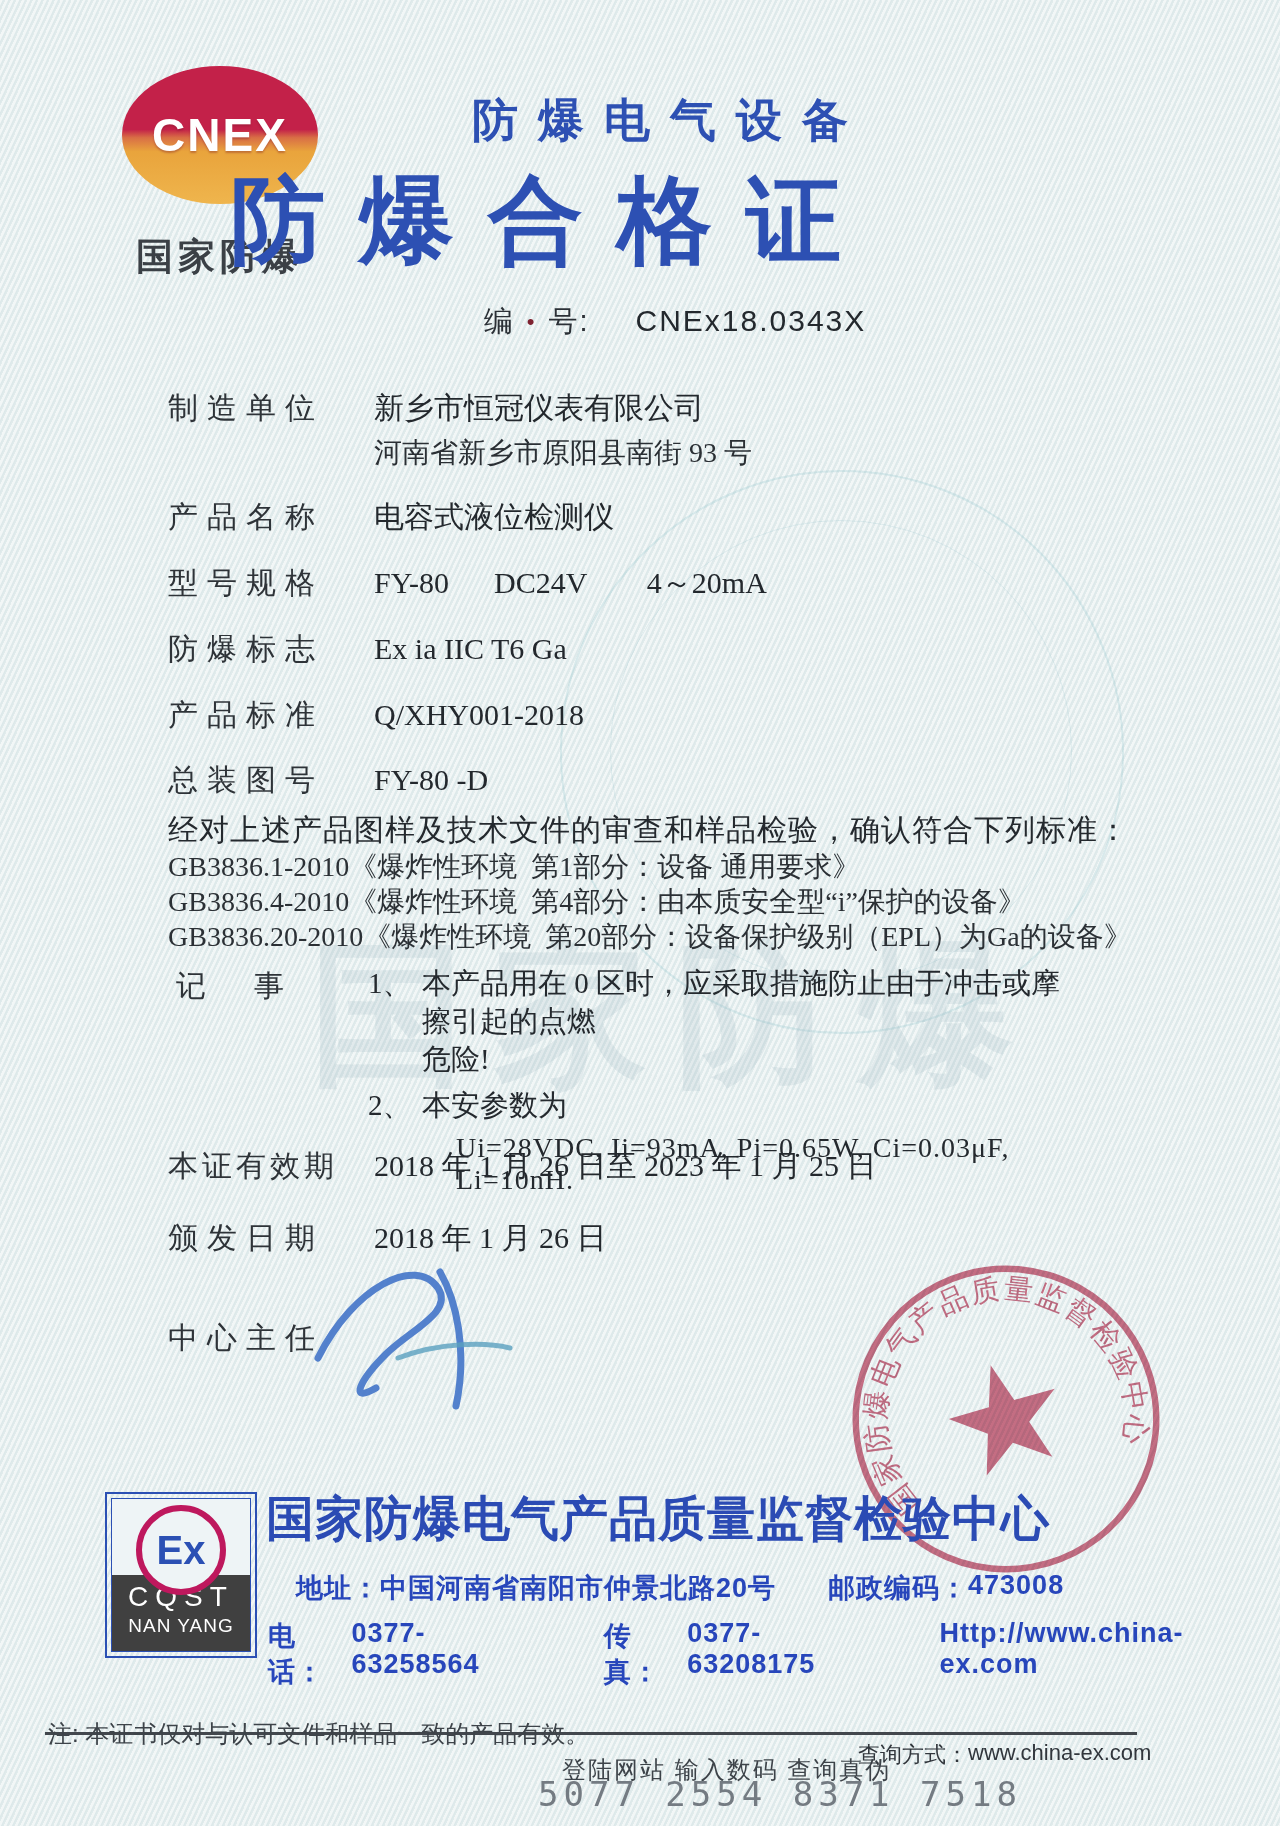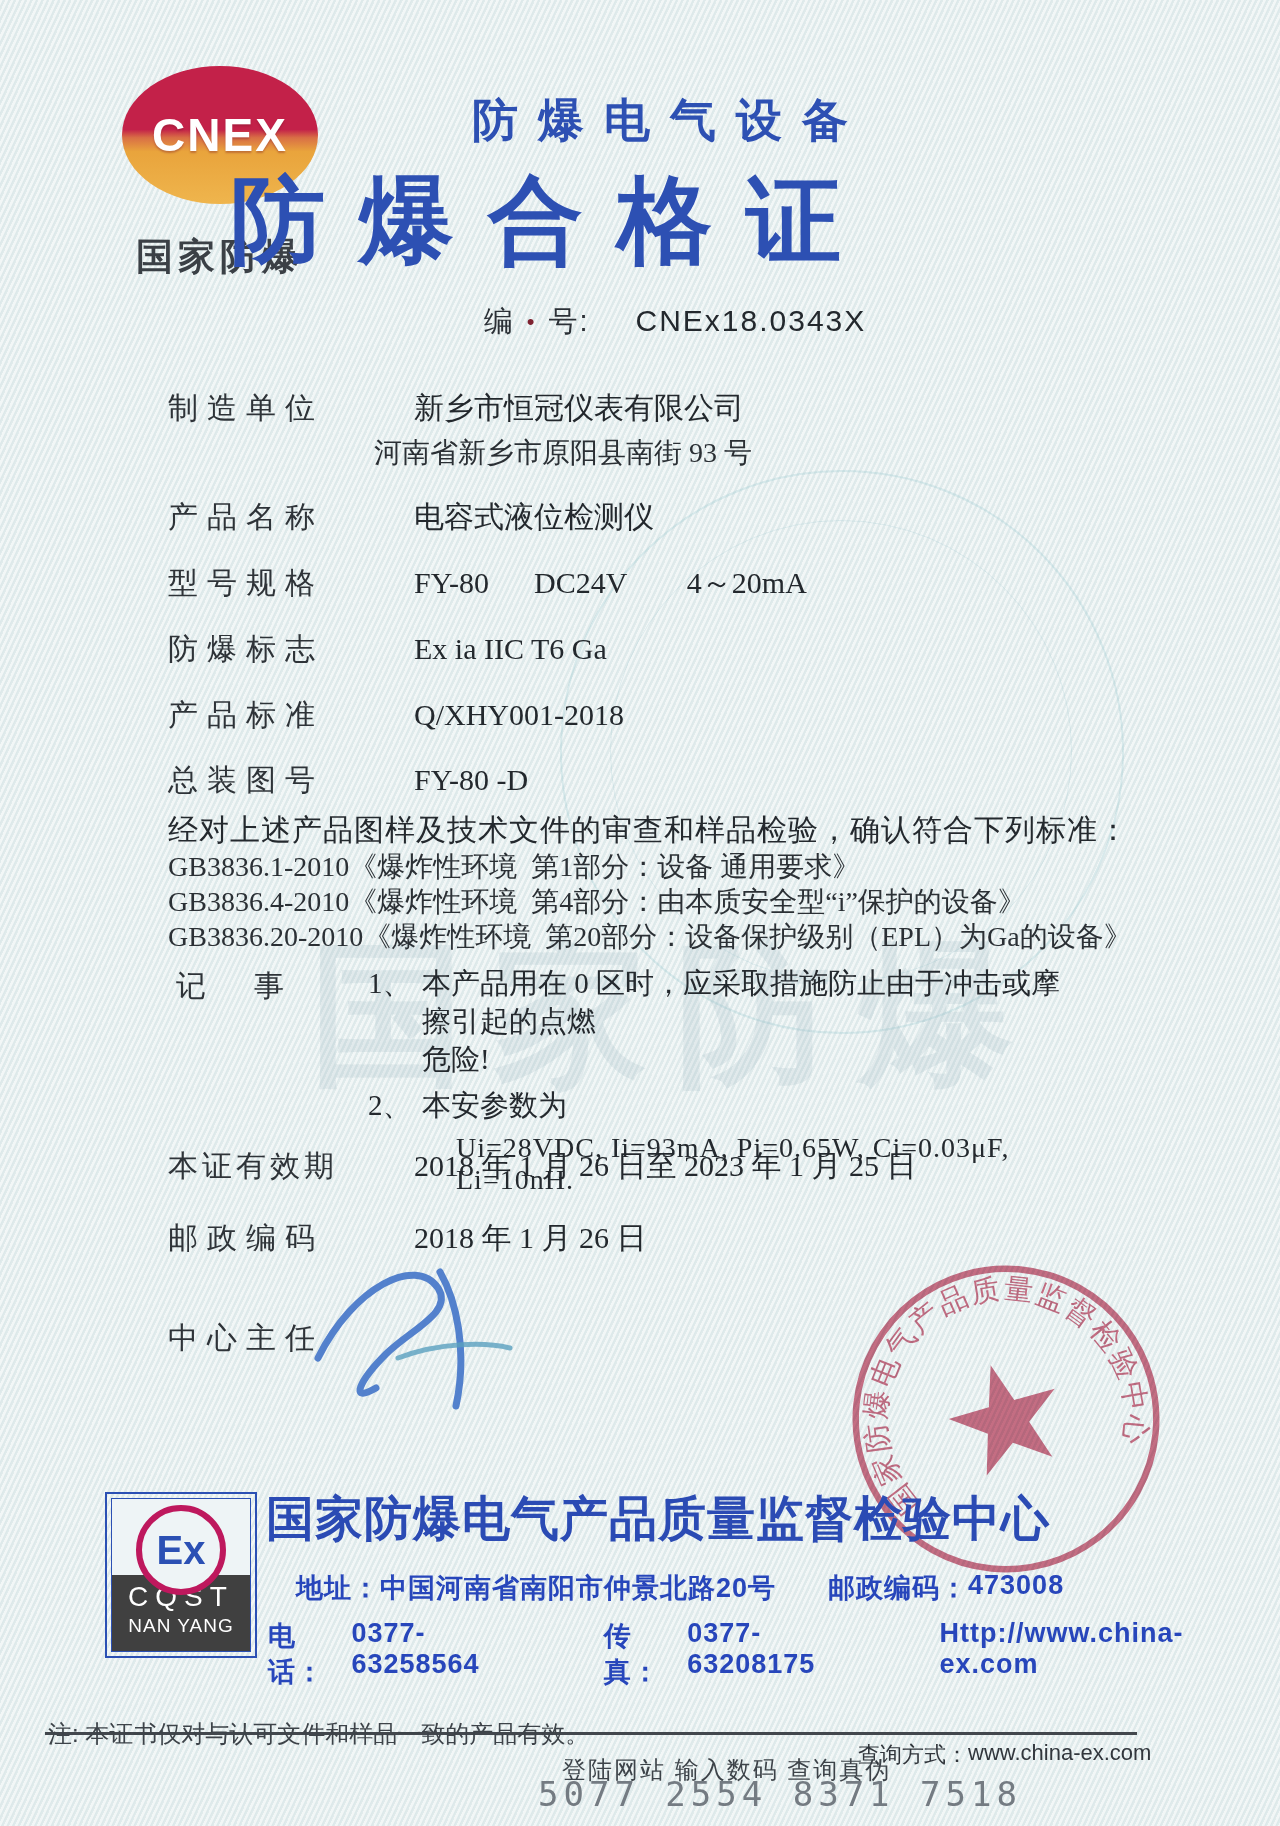--- a/index.html
+++ b/index.html
@@ -25,21 +25,21 @@
   .cert-label{font-size:29px;color:#2b3036;letter-spacing:2px;display:flex;align-items:center;gap:12px;}
   .cert-dot{color:#7e2230;font-size:22px;}
   .cert-no{font-size:30px;color:#23282d;margin-left:46px;letter-spacing:2px;font-family:"Liberation Sans",sans-serif;}
   
   .guilloche1{left:560px;top:470px;width:560px;height:560px;border-radius:50%;border:2px solid rgba(125,185,195,0.22);}
   .guilloche2{left:610px;top:520px;width:460px;height:460px;border-radius:50%;border:1px solid rgba(125,185,195,0.18);}
   .watermark{left:310px;top:912px;font-size:155px;font-weight:bold;letter-spacing:28px;color:rgba(140,170,182,0.17);white-space:nowrap;}
   
   .row{position:absolute;left:168px;display:flex;align-items:baseline;}
   .flabel{width:206px;font-size:30px;color:#2e3338;letter-spacing:9px;flex:0 0 auto;}
-  .fvalue{font-size:30px;color:#23282d;font-family:"Liberation Serif","DejaVu Serif",serif;white-space:pre-wrap;margin-left:40px;}
+  .fvalue{font-size:30px;color:#23282d;font-family:"Liberation Serif","DejaVu Serif",serif;white-space:pre-wrap;}
   .fvalue2{font-size:28px;color:#2a2f34;font-family:"Liberation Serif","DejaVu Serif",serif;}
   .intro{left:168px;top:810px;font-size:30px;color:#24292e;letter-spacing:1px;font-weight:500;}
   .std{position:absolute;left:168px;font-size:28px;color:#2b3035;font-family:"Liberation Serif","DejaVu Serif",serif;white-space:pre-wrap;}
   
   .remark-label{left:176px;top:966px;font-size:30px;color:#2e3338;letter-spacing:9px;}
   .notes{left:368px;top:964px;width:700px;font-family:"Liberation Serif","DejaVu Serif",serif;color:#24292e;}
   .note-item{display:flex;font-size:29px;line-height:38px;}
   .note-num{flex:0 0 54px;}
   .note-text{white-space:pre-line;}
   .note-params{margin-left:56px;margin-top:8px;font-size:28px;letter-spacing:1px;padding-left:32px;}
@@ -135,21 +135,21 @@
       <span class="note-text">本安参数为</span>
     </div>
     <div class="note-params">Ui=28VDC, Ii=93mA, Pi=0.65W, Ci=0.03μF, Li=10nH.</div>
   </div>
 
   <div class="row" style="top:1146px">
     <span class="flabel" style="letter-spacing:4px">本证有效期</span>
     <span class="fvalue">2018 年 1 月 26 日至 2023 年 1 月 25 日</span>
   </div>
   <div class="row" style="top:1218px">
-    <span class="flabel">邮政编码</span>
+    <span class="flabel">颁发日期</span>
     <span class="fvalue">2018 年 1 月 26 日</span>
   </div>
 
   <div class="row" style="top:1318px">
     <span class="flabel">中心主任</span>
   </div>
   <svg class="abs sig" width="230" height="190" viewBox="0 0 230 190">
     <g fill="none" stroke="#3f72c8" stroke-width="7" stroke-linecap="round" opacity="0.88">
       <path d="M28,120 C64,48 126,18 148,50 C164,74 120,92 96,116 C70,142 58,166 86,150"></path>
       <path d="M150,34 C166,62 178,112 166,168"></path>

